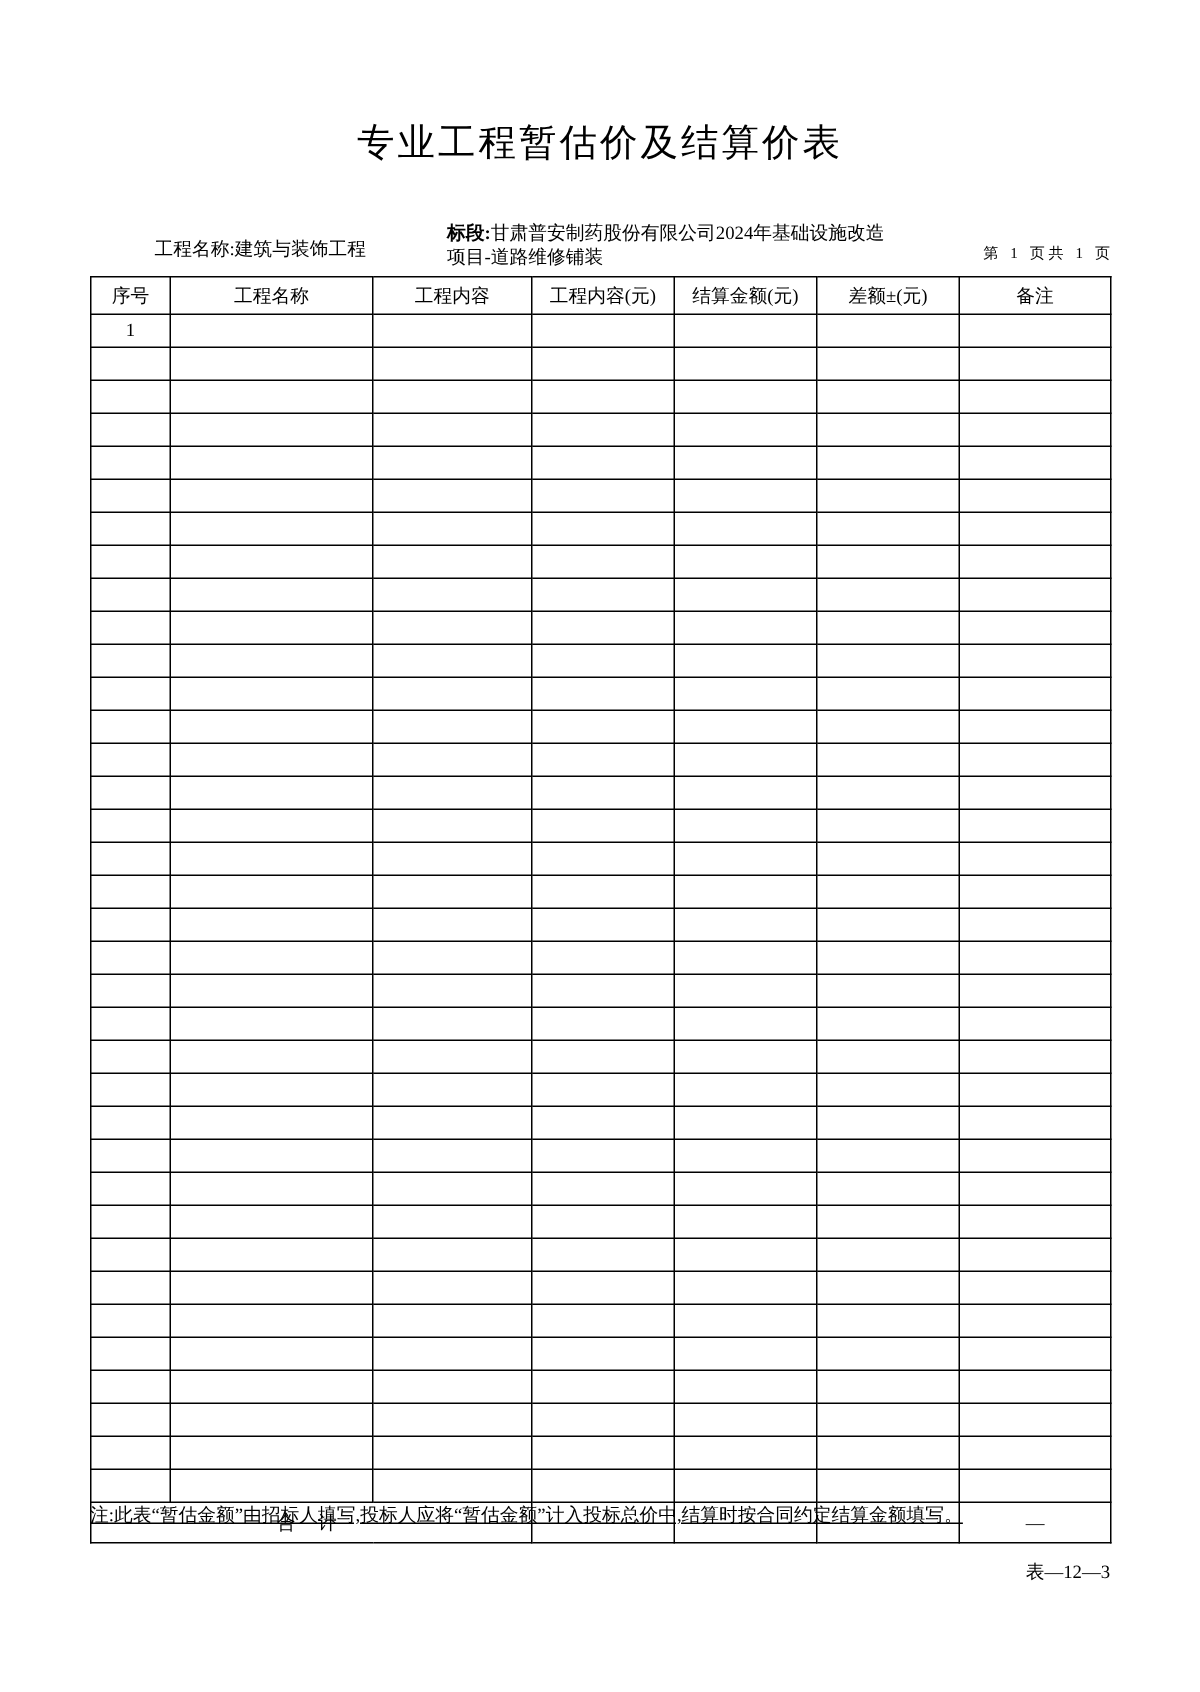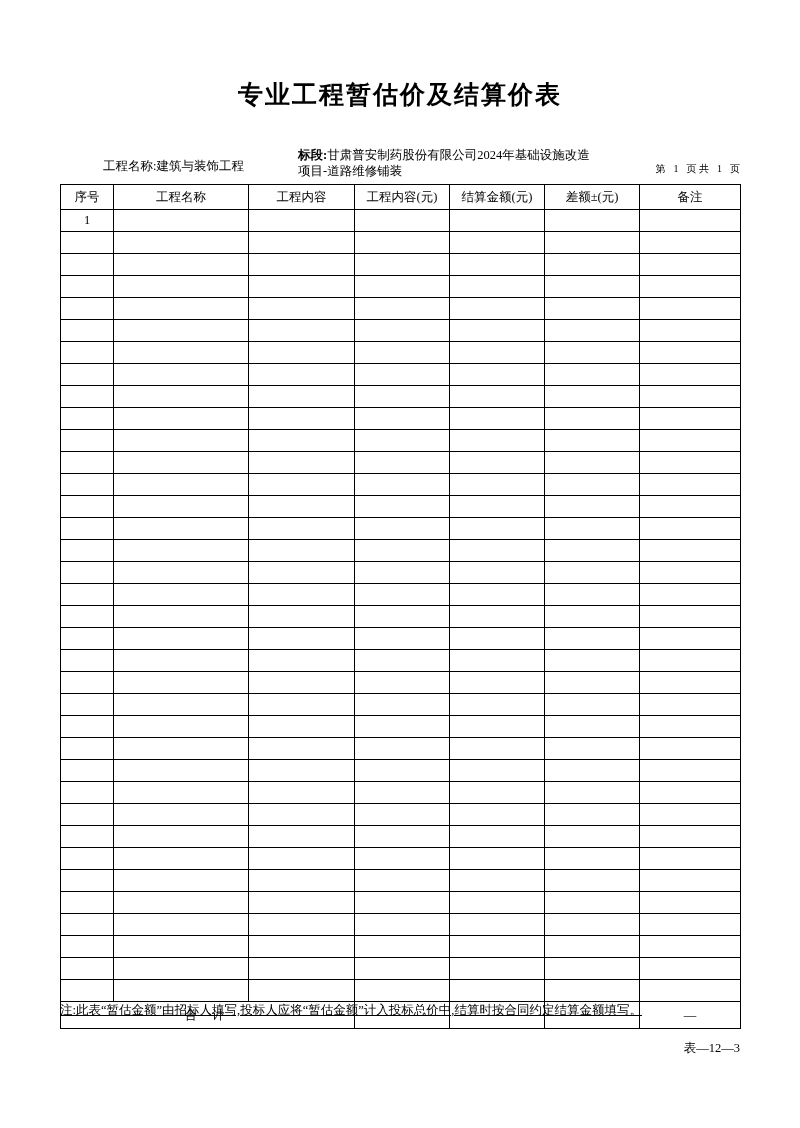--- a/index.html
+++ b/index.html
@@ -21,21 +21,21 @@
     height: 1128px;
     box-sizing: border-box;
   }
   .doc-title {
     position: absolute;
     top: 78px;
     left: 0;
     width: 800px;
     text-align: center;
     font-size: 25px;
-    font-weight: bold;
+    font-weight: normal;
     letter-spacing: 2px;
     font-family: "Liberation Sans", "DejaVu Sans", sans-serif;
   }
   .meta {
     position: absolute;
     top: 152px;
     left: 60px;
     width: 680px;
     height: 32px;
     font-size: 12.5px;

